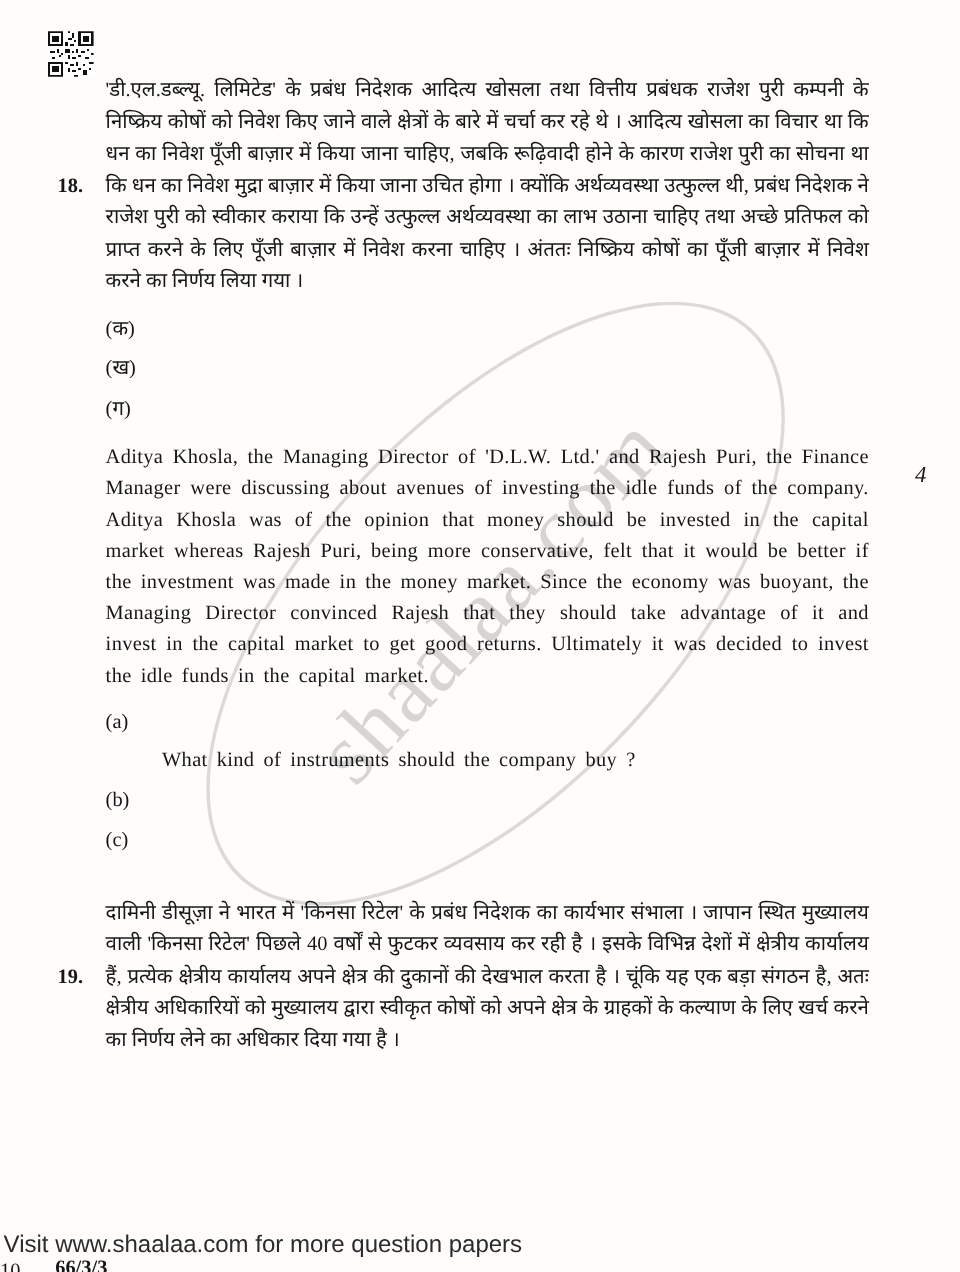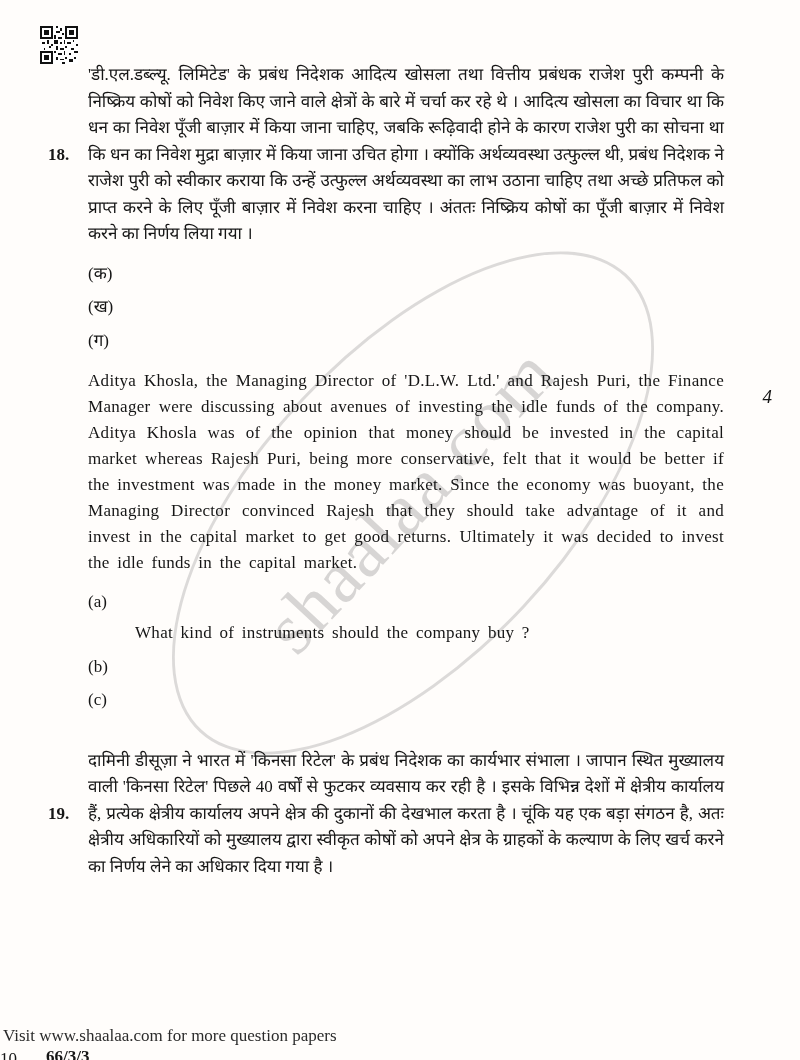--- a/index.html
+++ b/index.html
@@ -137,22 +137,22 @@
     width: 800px;
     text-align: left;
     top: 2px;
     font-size: 17px;
     text-decoration: underline;
   }
   .bottom-link {
     position: absolute;
     top: 1026px;
     left: 3px;
-    font-family: Liberation Serif, serif;
-    font-size: 17px;
+    font-family: Liberation Sans, sans-serif;
+    font-size: 20px;
     color: #2b2b2b;
   }
 </style>
 </head>
 <body>
 
 <div class="sheet">
 
   <svg class="qr" viewBox="0 0 21 21" shape-rendering="crispEdges" aria-hidden="true">
     <rect x="0" y="0" width="21" height="21" fill="#ffffff"></rect>

